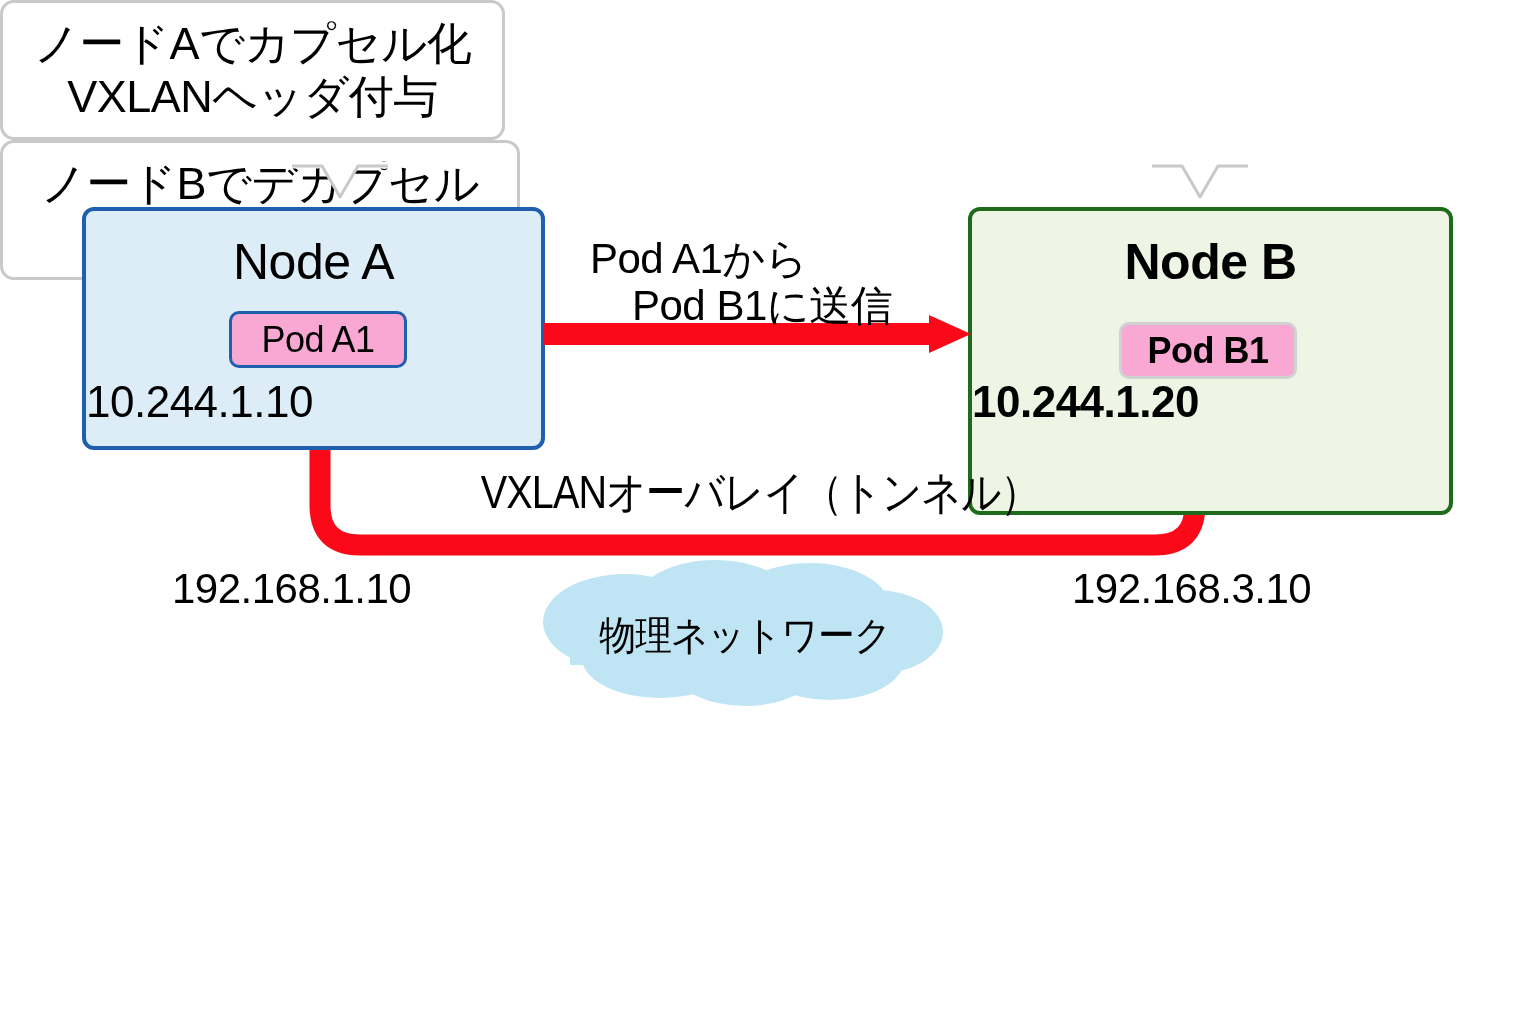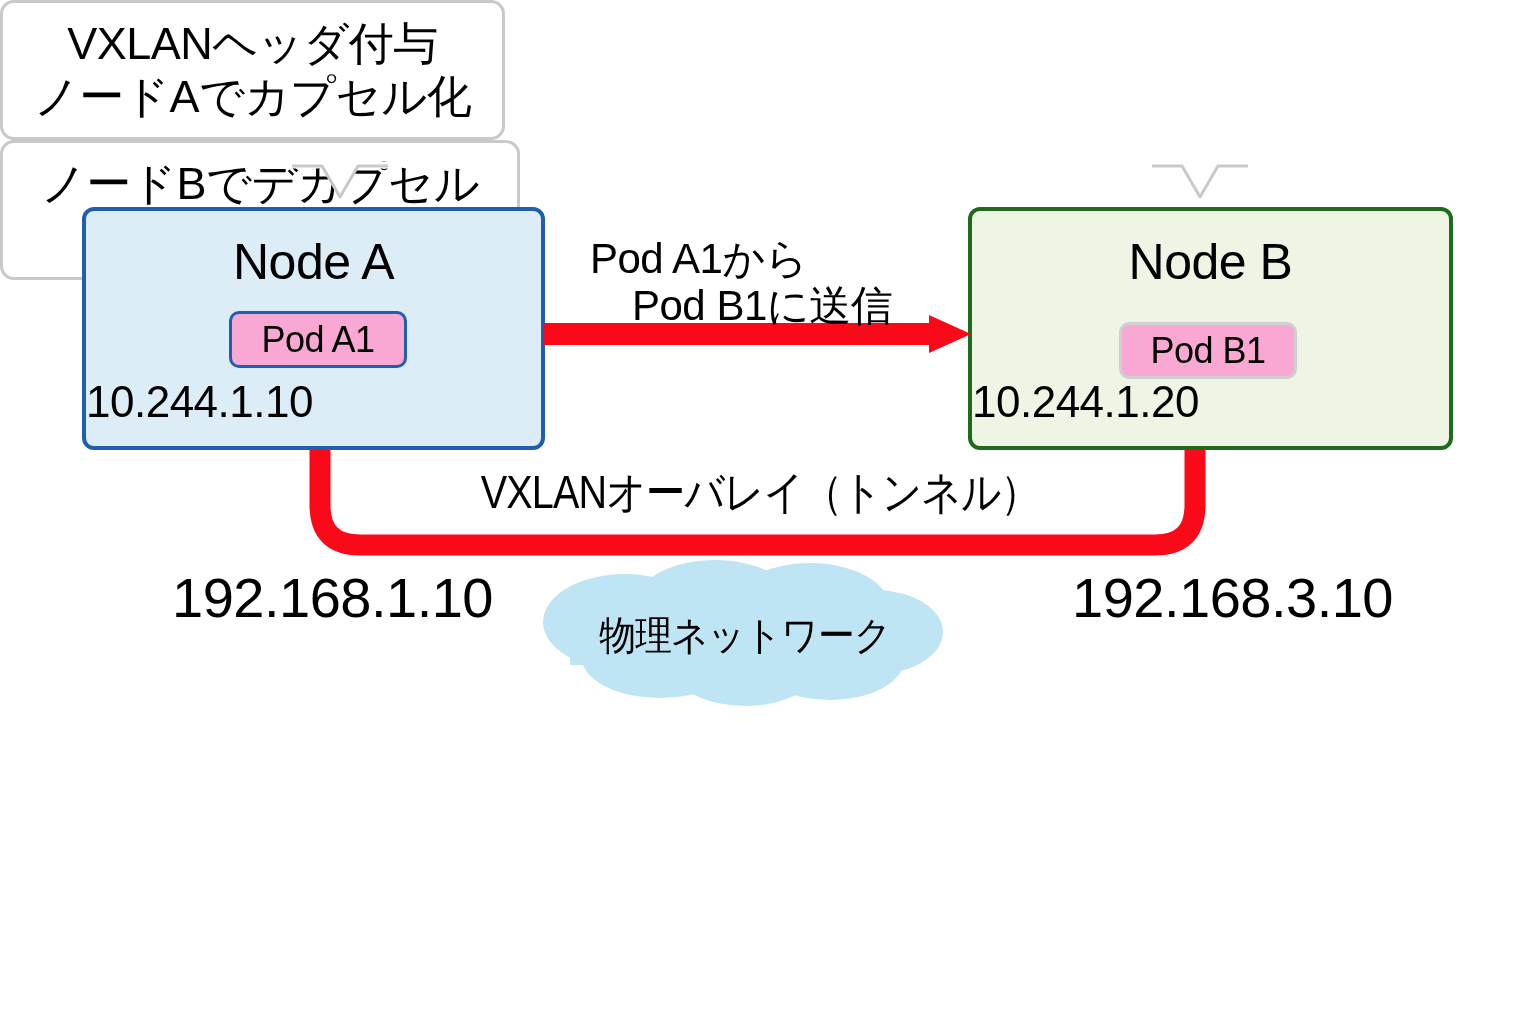--- a/index.html
+++ b/index.html
@@ -101,21 +101,21 @@
     transform: scaleX(0.86);
     transform-origin: center center;
     text-align: center;
     white-space: nowrap;
     z-index: 5;
   }
 
   
   .underlay-ip {
     position: absolute;
-    font-size: 56px;
+    font-size: 42px;
     letter-spacing: -0.5px;
     white-space: nowrap;
     z-index: 5;
   }
 
   
   .cloud-label {
     position: absolute;
     font-size: 40px;
     letter-spacing: -1px;
@@ -144,22 +144,22 @@
       <ellipse cx="345" cy="72" rx="68" ry="42"></ellipse>
       <ellipse cx="130" cy="98" rx="78" ry="40"></ellipse>
       <ellipse cx="215" cy="108" rx="72" ry="38"></ellipse>
       <ellipse cx="300" cy="100" rx="74" ry="40"></ellipse>
       <rect x="40" y="45" width="300" height="60"></rect>
     </g>
   </svg>
   <div class="cloud-label" style="left:530px;top:608px;width:430px;">物理ネットワーク</div>
 
   <div class="callout" style="left:80px;top:28px;width:505px;height:140px;">
+    <span class="ln">ノードAでカプセル化</span>
     <span class="ln">VXLANヘッダ付与</span>
-    <span class="ln">ノードAでカプセル化</span>
   </div>
   <svg class="abs tail" style="left:290px;top:162px;width:100px;height:46px;">
     <path d="M 0 3 L 100 3" stroke="#ffffff" stroke-width="7" fill="none"></path>
     <path d="M 2 4 L 32 4 L 50 35 L 68 4 L 98 4" fill="#ffffff" stroke="#c9c9c9" stroke-width="3" stroke-linejoin="round"></path>
   </svg>
 
   <div class="callout" style="left:940px;top:28px;width:520px;height:140px;">
     <span class="ln">ノードBでデカプセル</span>
     <span class="ln">Podに配送</span>
   </div>
@@ -169,21 +169,21 @@
   </svg>
 
   <div class="node node-a" style="left:82px;top:207px;width:463px;height:243px;padding-left:44px;">
     <div class="node-title" style="top:22px;">Node A</div>
     <div class="pod pod-a" style="left:143px;top:100px;width:178px;height:57px;">
       <span>Pod A1</span>
     </div>
     <div class="node-ip" style="top:166px;">10.244.1.10</div>
   </div>
 
-  <div class="node node-b" style="left:968px;top:207px;width:485px;height:243px;">
+  <div class="node node-b" style="left:968px;top:207px;width:485px;height:308px;font-weight:bold;">
     <div class="node-title" style="top:22px;">Node B</div>
     <div class="pod pod-b" style="left:147px;top:100px;width:178px;height:57px;">
       <span>Pod B1</span>
     </div>
     <div class="node-ip" style="top:166px;">10.244.1.20</div>
   </div>
 
   <svg class="abs" style="left:543px;top:310px;width:432px;height:60px;z-index:4;">
     <rect x="0" y="13" width="390" height="22" fill="#FA0A19"></rect>
     <path d="M 386 5 L 386 43 L 428 24 Z" fill="#FA0A19"></path>

